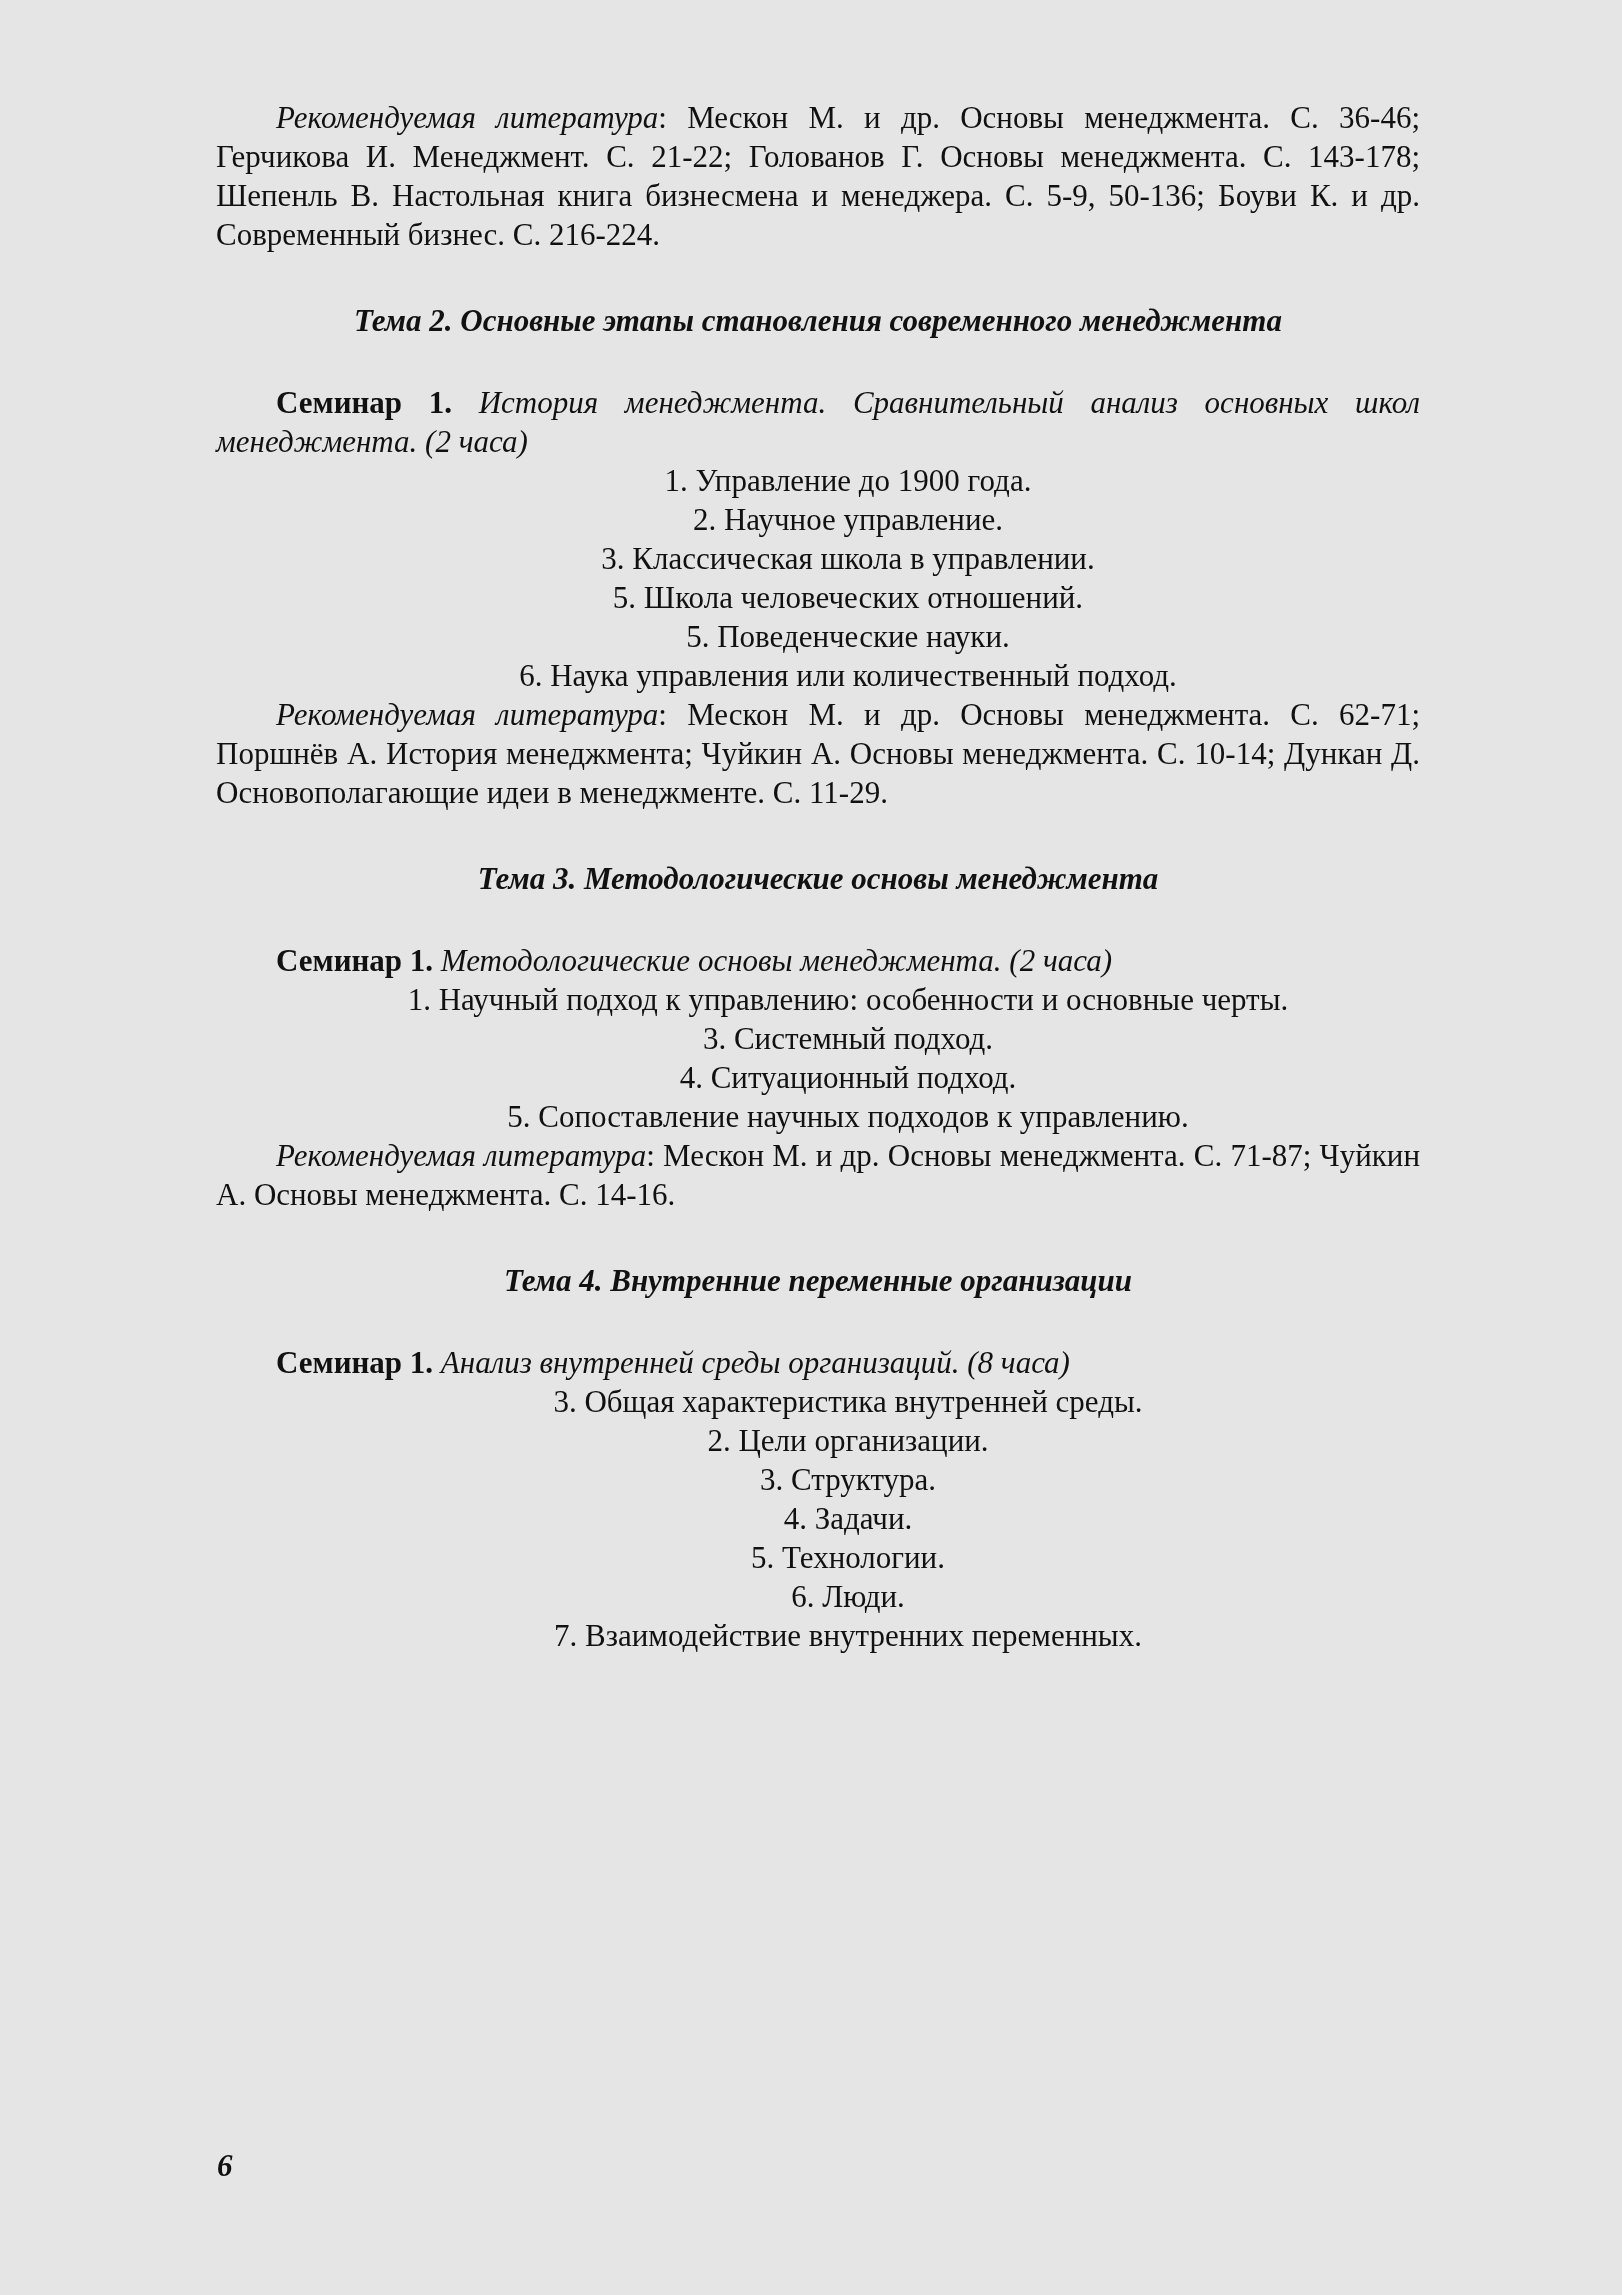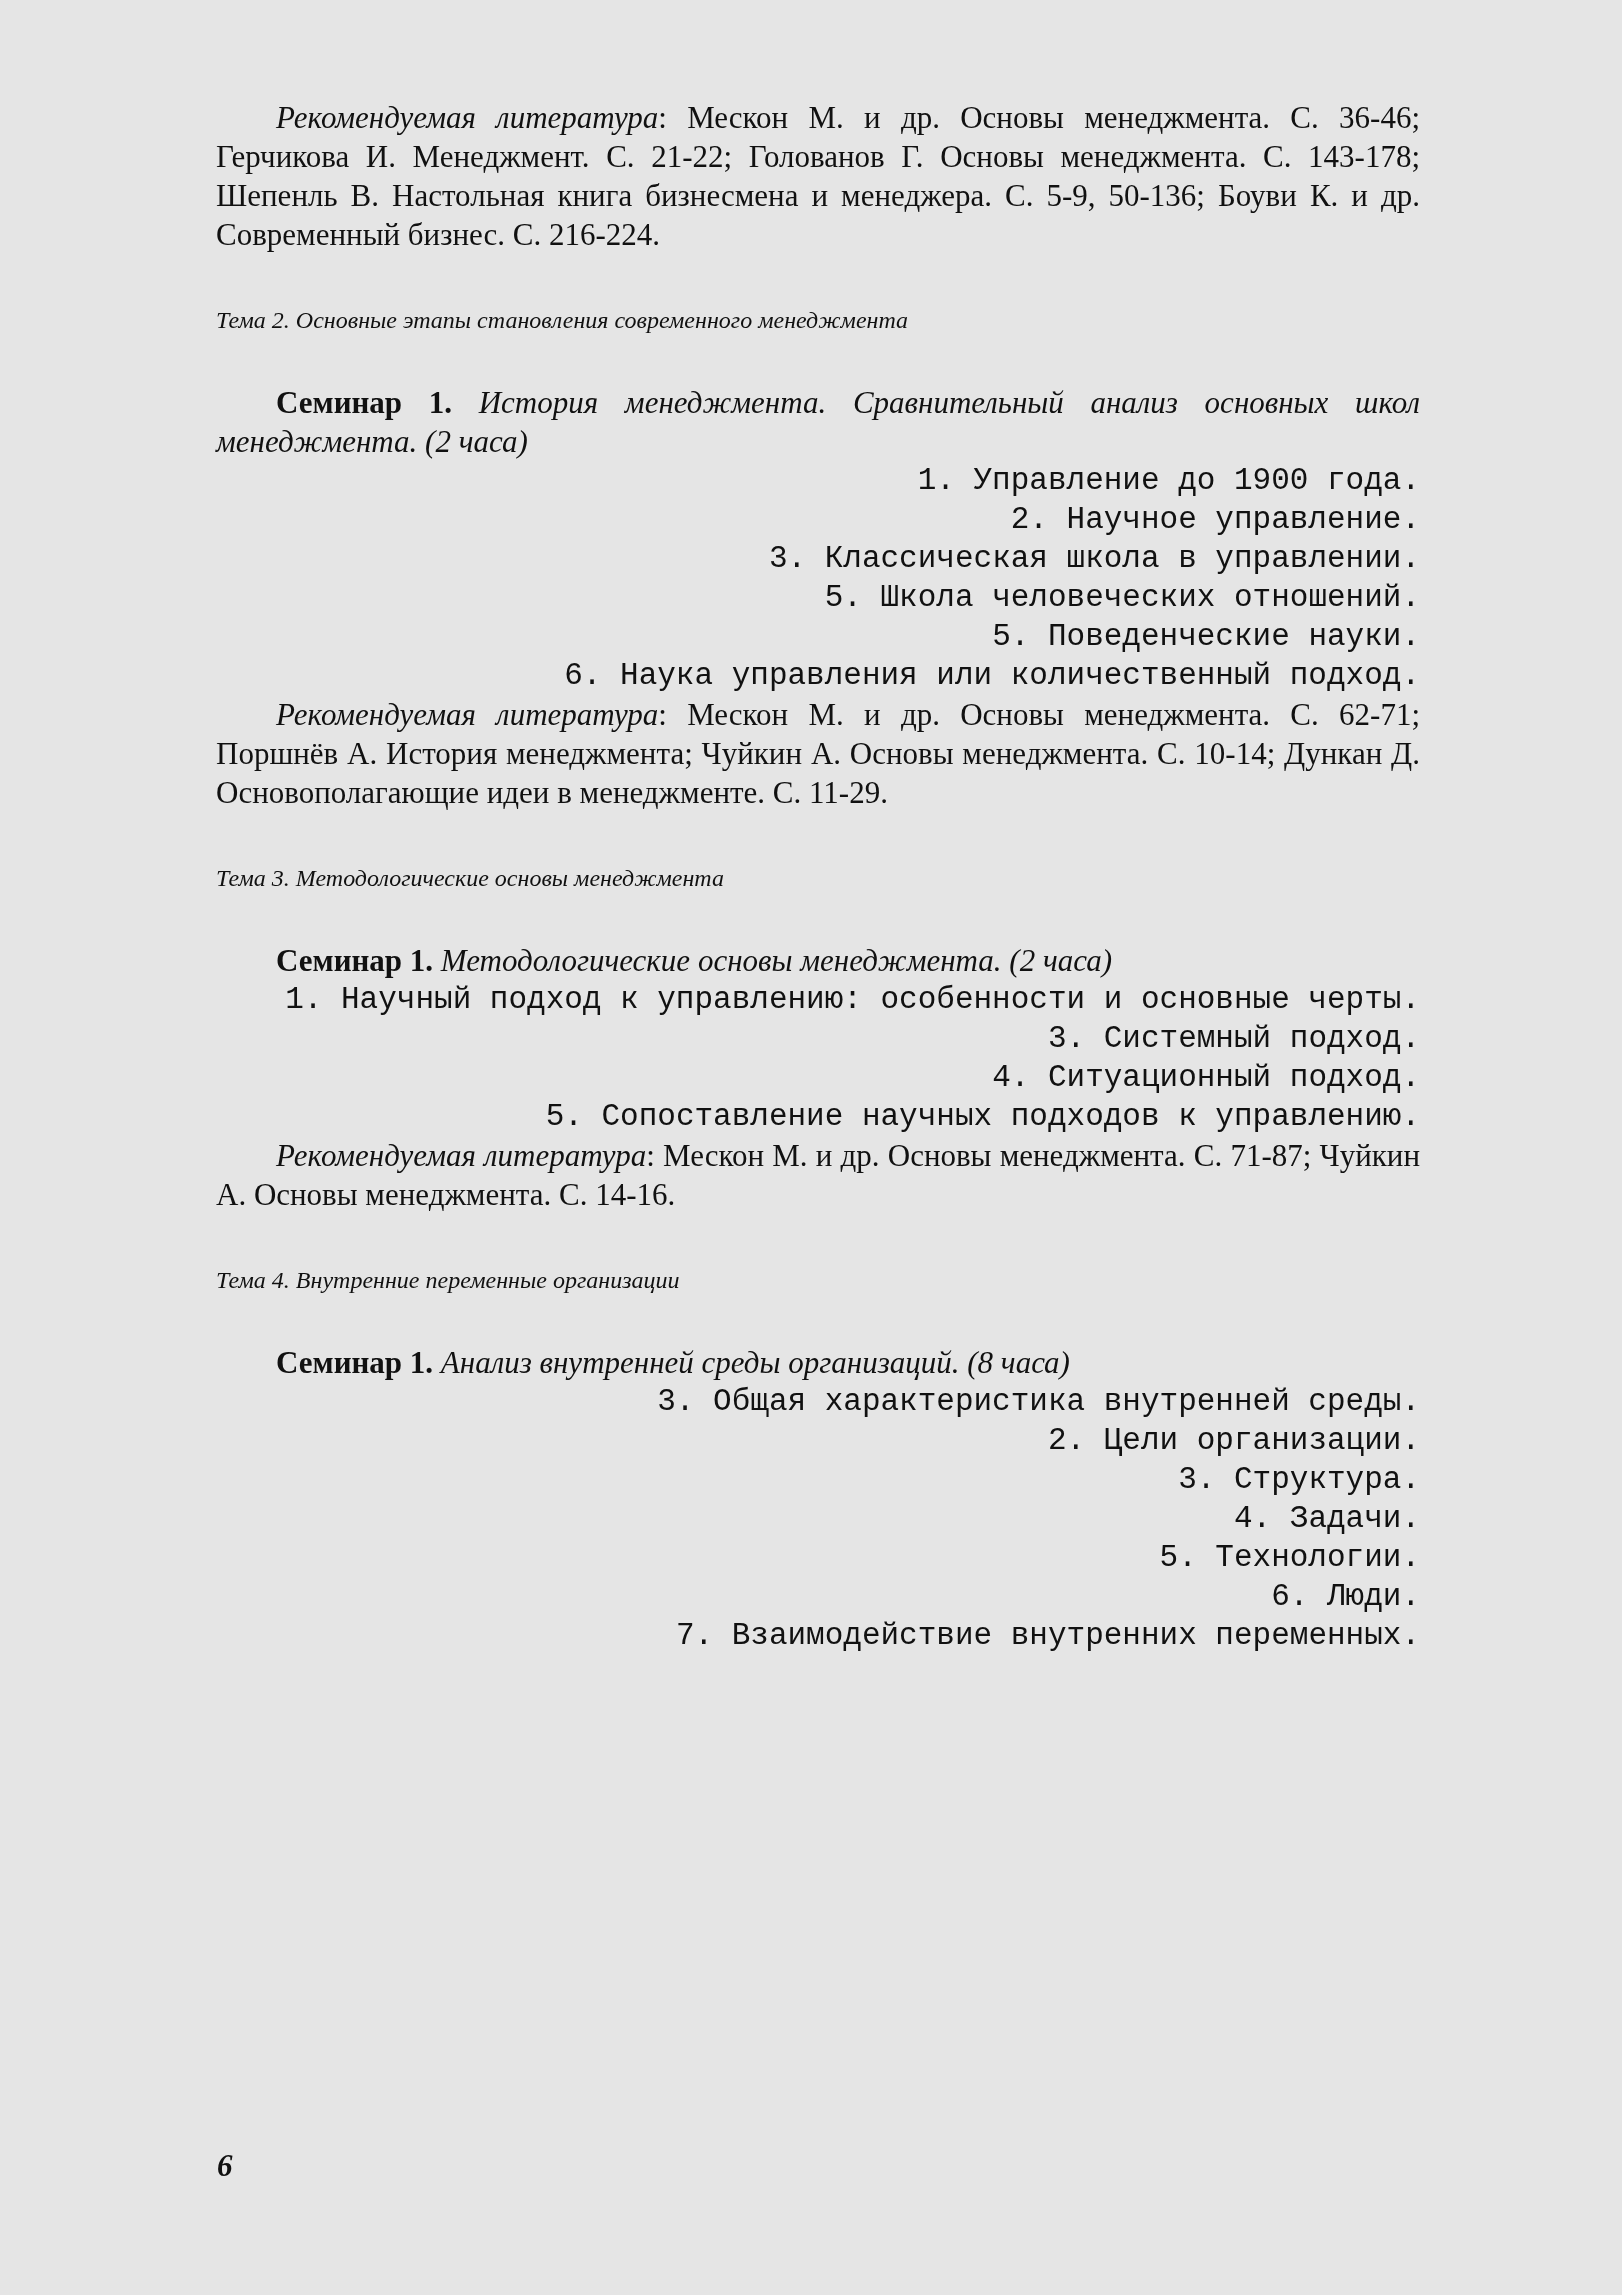--- a/index.html
+++ b/index.html
@@ -20,41 +20,41 @@
     padding: 98px 203px 0 216px;
     overflow: hidden;
   }
   .para {
     margin: 0;
     text-align: justify;
     text-indent: 60px;
   }
   .topic-heading {
     margin: 47px 0 43px 0;
-    font-size: 24px;
+    font-size: 31px;
     line-height: 39px;
-    font-weight: normal;
+    font-weight: bold;
     font-style: italic;
+    text-align: center;
     text-indent: 0;
   }
   .seminar strong {
     font-weight: bold;
     font-style: normal;
   }
   .seminar em,
   .lit-label {
     font-style: italic;
   }
   .list {
     margin: 0;
   }
   .list-item {
     padding-left: 60px;
-    text-align: right;
-    font-family: Liberation Mono, monospace;
+    text-align: center;
   }
   .page-number {
     position: absolute;
     left: 217px;
     bottom: 110px;
     font-weight: bold;
     font-style: italic;
     font-size: 31px;
   }
 </style>

